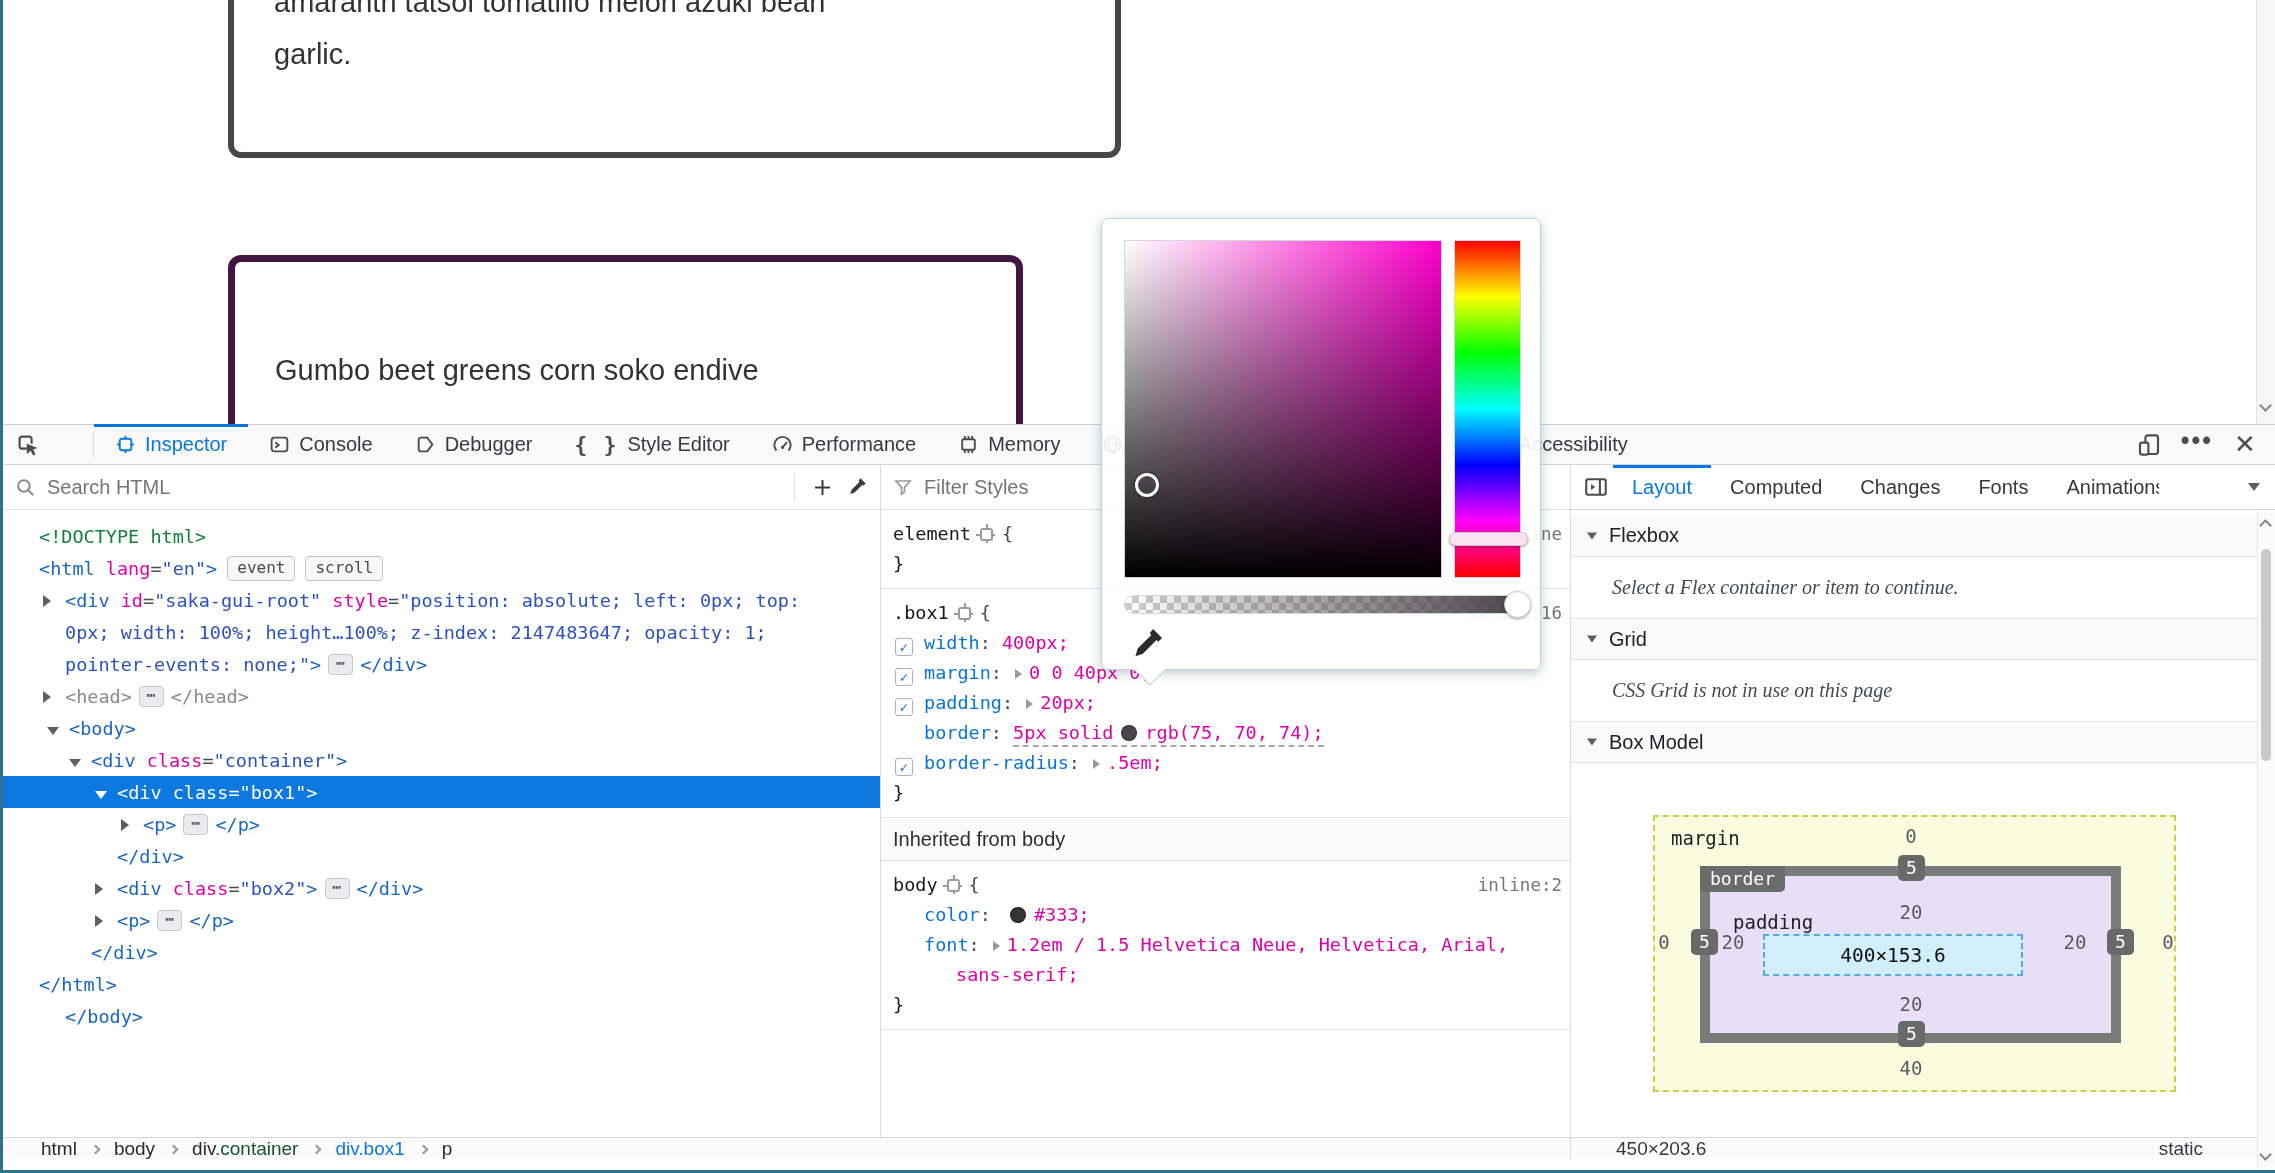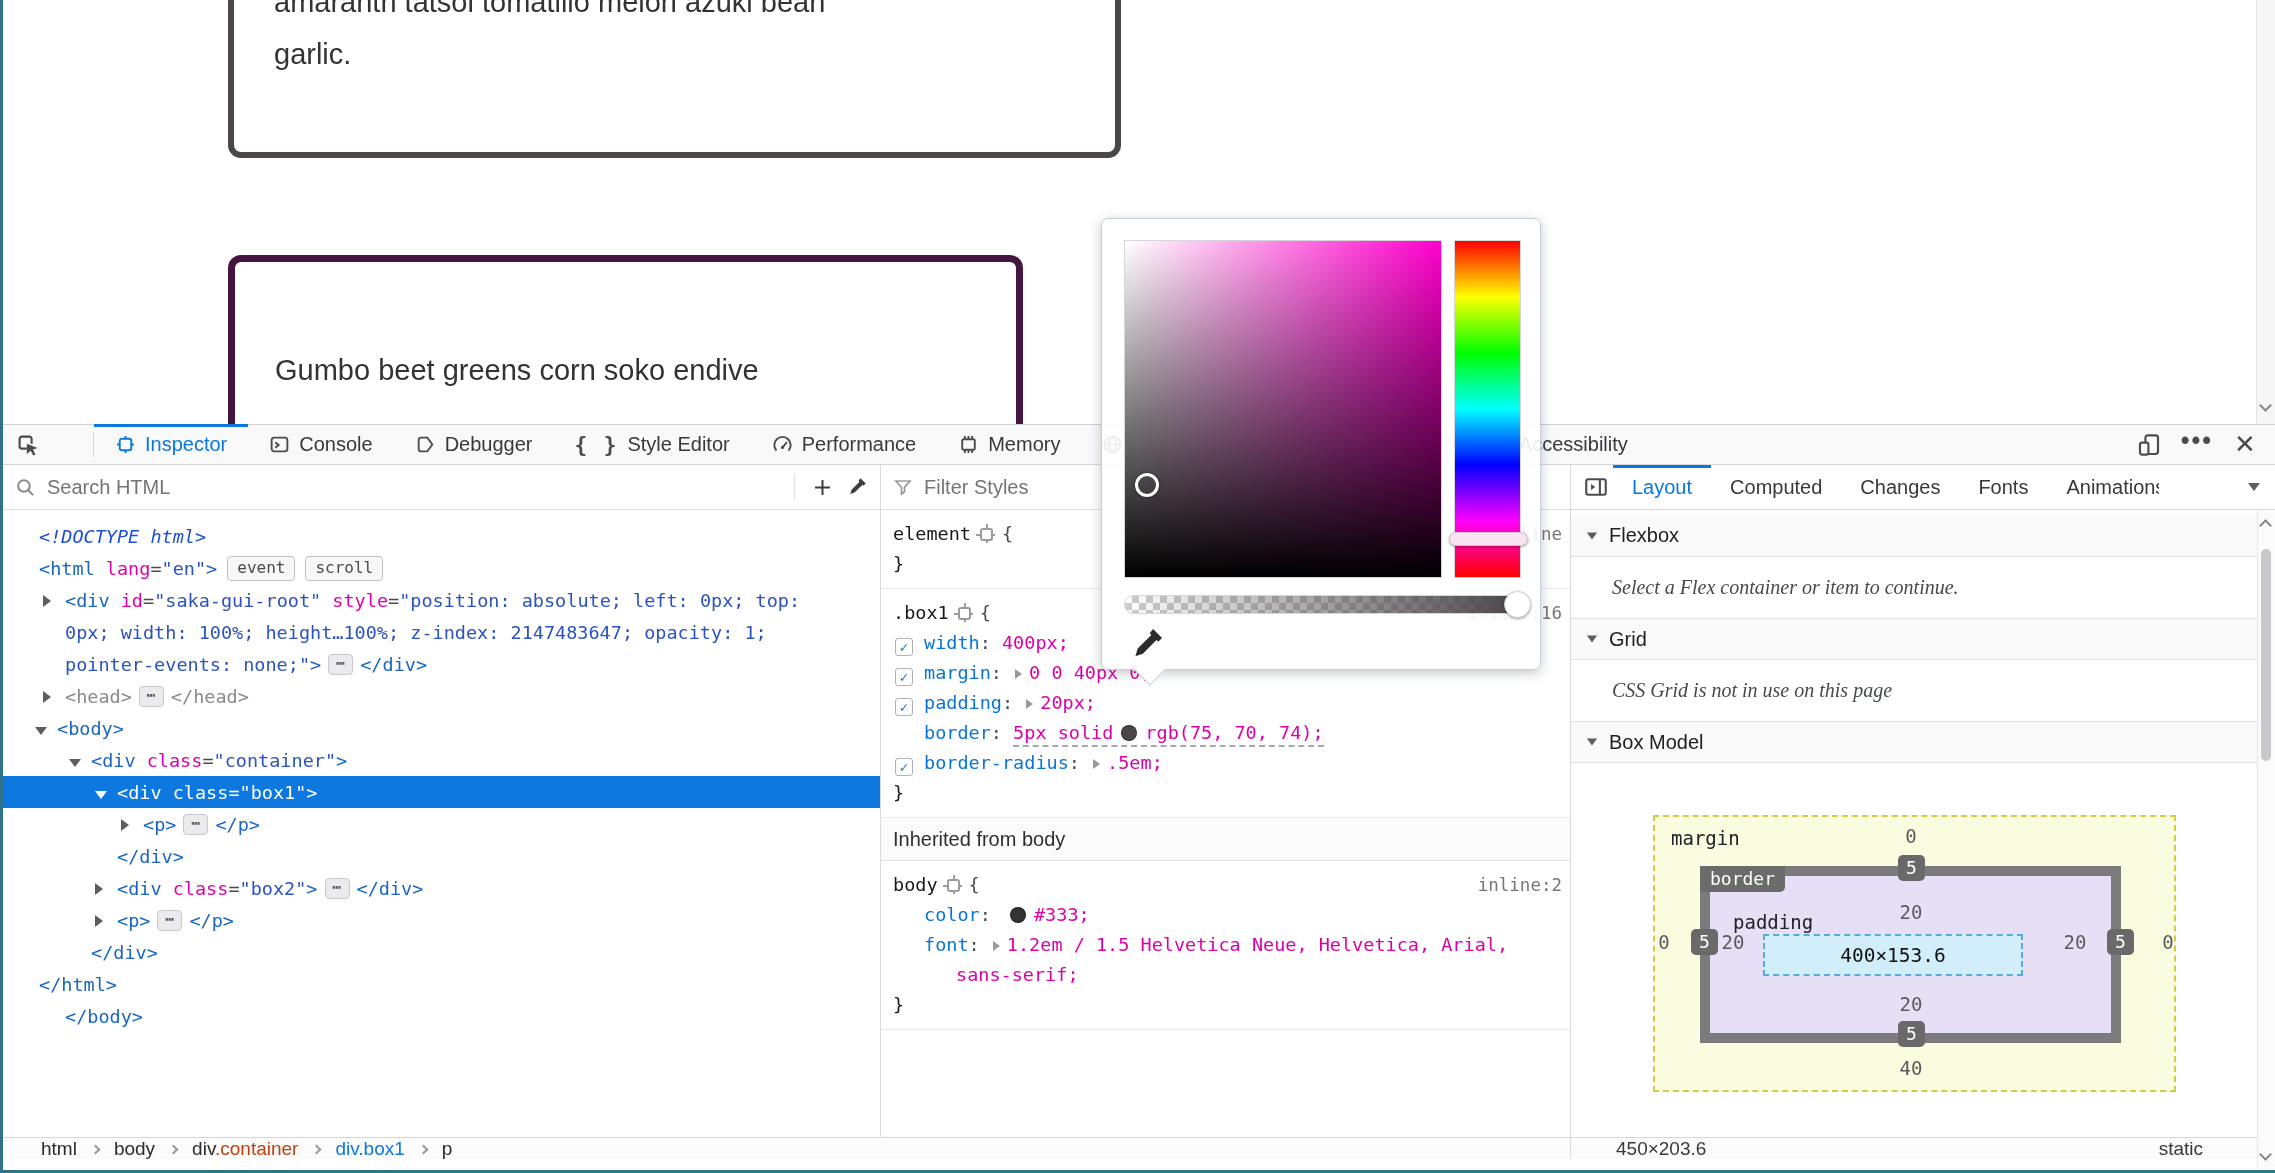--- a/index.html
+++ b/index.html
@@ -45,21 +45,21 @@
   .sb-right{margin-left:auto;display:flex;align-items:center;gap:12px}
   .sb-sep{width:1px;height:26px;background:#e0e0e2;margin-right:4px}
 
   
   .tree{padding-top:10px;font-family:"DejaVu Sans Mono",monospace;font-size:18.5px}
   .t-row{height:32px;display:flex;align-items:center;white-space:pre}
   .t-row .exp{display:inline-block;width:22px;flex:none}
   .tw-open{display:inline-block;width:0;height:0;border-top:8px solid #5b5e63;border-left:6px solid transparent;border-right:6px solid transparent}
   .tw-closed{display:inline-block;width:0;height:0;border-left:8px solid #5b5e63;border-top:6px solid transparent;border-bottom:6px solid transparent}
   .s-tag{color:#1a66c2}.s-attr{color:#dd00a9}.s-val{color:#2b52c0}.s-punc{color:#4a4a4f}
-  .s-gray{color:#8a8a8e}.s-doc{color:#1d4ed8;font-style:italic}
+  .s-gray{color:#8a8a8e}.s-doc{color:#15803d;}
   .chip{display:inline-block;background:#ebebee;border:1px solid #c9c9cd;border-radius:4px;height:21px;line-height:17px;padding:0 7px;margin:0 7px;color:#5a5a5f;font-size:15px;font-weight:bold}
   .badge{display:inline-block;border:1px solid #c3c3c7;background:#f7f7f8;border-radius:4px;height:25px;line-height:22px;padding:0 9px;margin-left:10px;color:#4a4a4f;font-size:16px}
   .t-row.sel{background:#0d78df}
   .t-row.sel span{color:#fff}
   .t-row.sel .tw-open{border-top-color:#fff}
 
   
   .rules{font-family:"DejaVu Sans Mono",monospace;font-size:18.5px;color:#18191a}
   .rblock{padding:9px 0;border-bottom:1px solid #e8e8eb;position:relative}
   .rline{line-height:30px;padding-left:12px;position:relative;white-space:pre}
@@ -99,21 +99,21 @@
   .bm .plabel{position:absolute;left:78px;top:94px;color:#202124}
   .bm-content{position:absolute;left:108px;top:117px;width:260px;height:42px;background:#d2eefb;border:2px dashed #56acdd;display:flex;align-items:center;justify-content:center;color:#111;font-size:19.5px}
   .bm .v{position:absolute;width:60px;text-align:center}
   .bm .badge5{position:absolute;background:#696969;color:#fff;border-radius:5px;height:26px;line-height:26px;padding:0 8px;font-size:18px;z-index:3}
   .vc{top:112px;height:26px;line-height:26px}
 
   
   .bottom{position:absolute;left:0;top:1137px;right:0;height:22px;background:#fbfbfc;border-top:1px solid #d7d7db;display:flex;font-size:19px}
   .crumbs{width:1568px;display:flex;align-items:center;padding-left:38px;gap:15px;border-right:1px solid #dadade;color:#2b2b2e}
   .crumb.selected{color:#0a78e0}
-  .crumb .suffix{color:#c2410c}
+  .crumb .suffix{color:#14532d}
   .crumb-sep{width:7px;height:7px;border-right:2px solid #9a9a9e;border-top:2px solid #9a9a9e;transform:rotate(45deg);margin-top:1px}
   .status{flex:1;display:flex;align-items:center;padding:0 72px 0 45px;color:#38383d}
   .status .pos{margin-left:auto}
 
   
   .lo-scroll{position:absolute;left:2254px;top:511px;width:18px;height:656px;background:#fbfbfc;border-left:1px solid #e6e6e9;z-index:20}
   .lo-scroll .chev{position:absolute;left:3px}
   .lo-scroll .chev.up{top:10px}
   .lo-scroll .chev.down{bottom:8px}
   .lo-thumb{position:absolute;left:3px;top:38px;width:10px;height:212px;background:#c9c9cc;border-radius:5px}
@@ -259,21 +259,21 @@
           </svg>
         </div>
       </div>
       <div class="tree">
           <div class="t-row" style="padding-left: 14px;"><span class="exp"></span><span class="s-doc">&lt;!DOCTYPE html&gt;</span></div>
           <div class="t-row" style="padding-left: 14px;"><span class="exp"></span><span class="s-tag">&lt;html</span><span class="s-attr"> lang</span><span class="s-punc">=</span><span class="s-val">"en"</span><span class="s-tag">&gt;</span><span class="badge">event</span><span class="badge">scroll</span></div>
           <div class="t-row" style="padding-left: 40px;"><span class="exp"><span class="tw-closed"></span></span><span class="s-tag">&lt;div</span><span class="s-attr"> id</span><span class="s-punc">=</span><span class="s-val">"saka-gui-root"</span><span class="s-attr"> style</span><span class="s-punc">=</span><span class="s-val">"position: absolute; left: 0px; top:</span></div>
           <div class="t-row" style="padding-left: 40px;"><span class="exp"></span><span class="s-val">0px; width: 100%; height…100%; z-index: 2147483647; opacity: 1;</span></div>
           <div class="t-row" style="padding-left: 40px;"><span class="exp"></span><span class="s-val">pointer-events: none;"</span><span class="s-tag">&gt;</span><span class="chip">⋯</span><span class="s-tag">&lt;/div&gt;</span></div>
           <div class="t-row" style="padding-left: 40px;"><span class="exp"><span class="tw-closed"></span></span><span class="s-gray">&lt;head&gt;</span><span class="chip">⋯</span><span class="s-gray">&lt;/head&gt;</span></div>
-          <div class="t-row" style="padding-left: 32px;"><span class="exp"><span class="tw-open"></span></span><span class="s-tag">&lt;body&gt;</span></div>
+          <div class="t-row" style="padding-left: 44px;"><span class="exp"><span class="tw-open"></span></span><span class="s-tag">&lt;body&gt;</span></div>
           <div class="t-row" style="padding-left: 66px;"><span class="exp"><span class="tw-open"></span></span><span class="s-tag">&lt;div</span><span class="s-attr"> class</span><span class="s-punc">=</span><span class="s-val">"container"</span><span class="s-tag">&gt;</span></div>
           <div class="t-row sel" style="padding-left: 92px;"><span class="exp"><span class="tw-open"></span></span><span class="s-tag">&lt;div</span><span class="s-attr"> class</span><span class="s-punc">=</span><span class="s-val">"box1"</span><span class="s-tag">&gt;</span></div>
           <div class="t-row" style="padding-left: 118px;"><span class="exp"><span class="tw-closed"></span></span><span class="s-tag">&lt;p&gt;</span><span class="chip">⋯</span><span class="s-tag">&lt;/p&gt;</span></div>
           <div class="t-row" style="padding-left: 92px;"><span class="exp"></span><span class="s-tag">&lt;/div&gt;</span></div>
           <div class="t-row" style="padding-left: 92px;"><span class="exp"><span class="tw-closed"></span></span><span class="s-tag">&lt;div</span><span class="s-attr"> class</span><span class="s-punc">=</span><span class="s-val">"box2"</span><span class="s-tag">&gt;</span><span class="chip">⋯</span><span class="s-tag">&lt;/div&gt;</span></div>
           <div class="t-row" style="padding-left: 92px;"><span class="exp"><span class="tw-closed"></span></span><span class="s-tag">&lt;p&gt;</span><span class="chip">⋯</span><span class="s-tag">&lt;/p&gt;</span></div>
           <div class="t-row" style="padding-left: 66px;"><span class="exp"></span><span class="s-tag">&lt;/div&gt;</span></div>
           <div class="t-row" style="padding-left: 14px;"><span class="exp"></span><span class="s-tag">&lt;/html&gt;</span></div>
           <div class="t-row" style="padding-left: 40px;"><span class="exp"></span><span class="s-tag">&lt;/body&gt;</span></div>
         </div>

